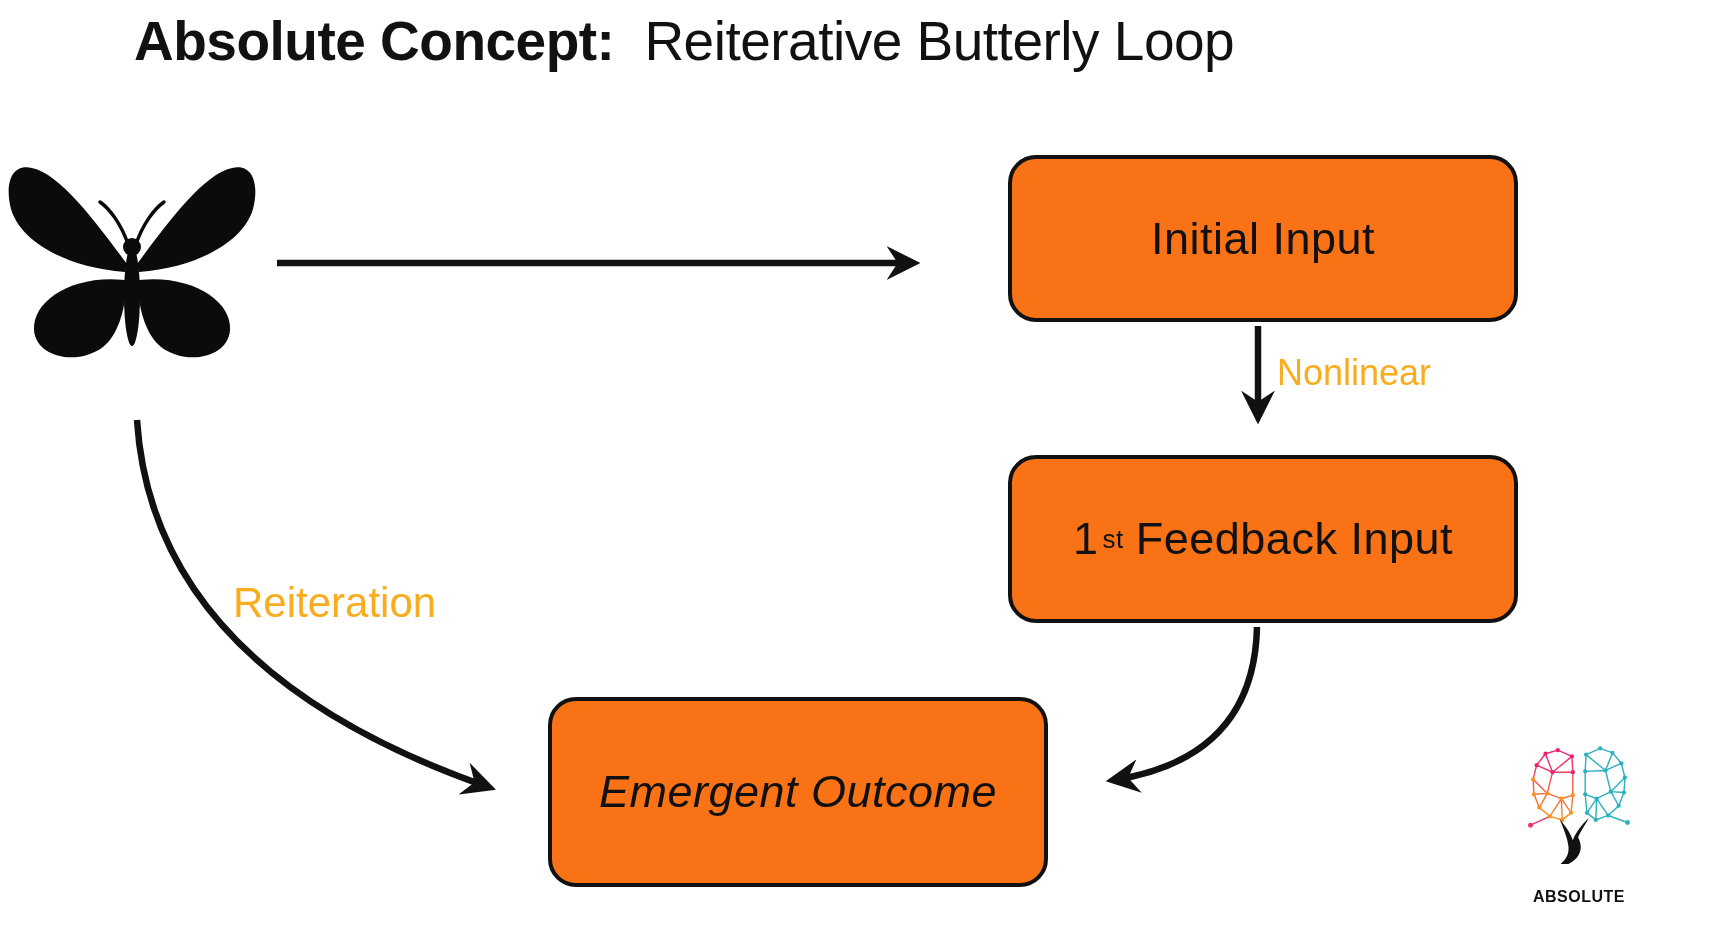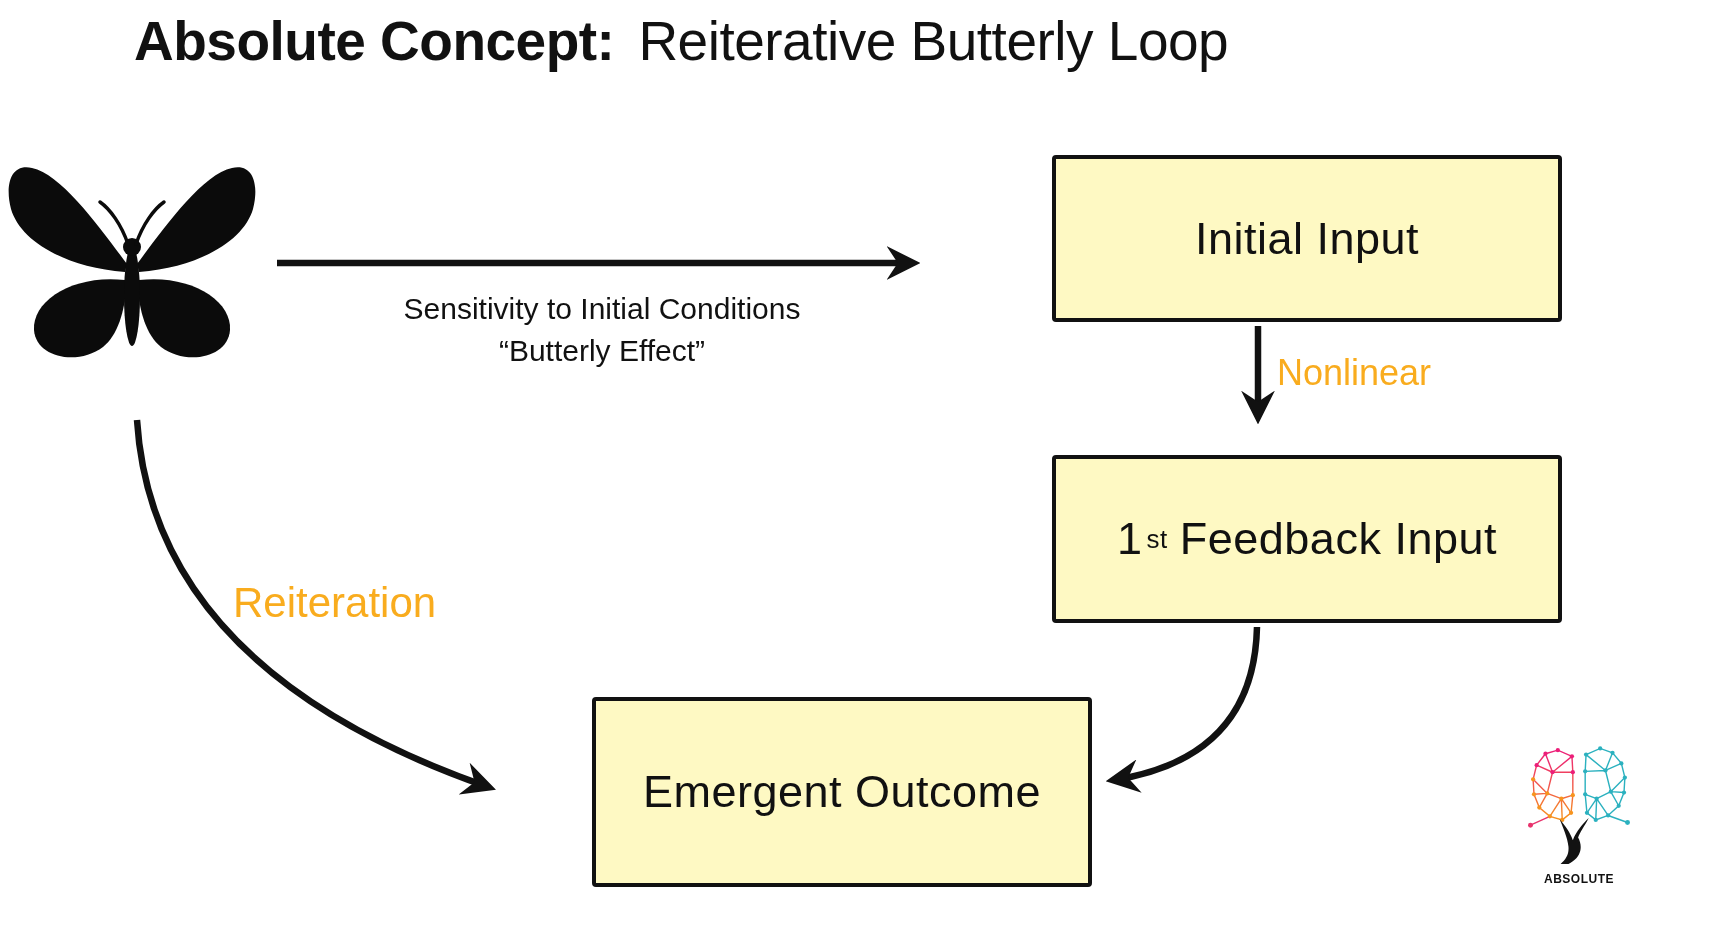--- a/index.html
+++ b/index.html
@@ -6,44 +6,44 @@
   * { box-sizing: border-box; }
   body { margin:0; background:#ffffff; }
   .canvas {
     position:relative; width:1722px; height:940px; background:#ffffff;
     font-family:"Liberation Sans", sans-serif; color:var(--ink); overflow:hidden;
   }
   .title {
     position:absolute; left:134px; top:10px; font-size:55px; line-height:1.15;
     letter-spacing:-0.5px; white-space:nowrap; color:var(--ink);
   }
-  .title .emph { font-weight:700; margin-right:24px; }
+  .title .emph { font-weight:700; margin-right:30px; }
   .node {
-    position:absolute; background:#fef9c3; border:4px solid var(--ink);
-    border-radius:4px; display:flex; align-items:center; justify-content:center;
-    font-size:45px; letter-spacing:0.5px; color:var(--ink);margin-left:44px;
+    position:absolute; background:#f97316; border:4px solid var(--ink);
+    border-radius:28px; display:flex; align-items:center; justify-content:center;
+    font-size:45px; letter-spacing:0.5px; color:var(--ink);
   }
   #node-initial-input   { left:1008px; top:155px; width:510px; height:167px; }
   #node-feedback-loop   { left:1008px; top:455px; width:510px; height:168px; }
-  #node-emergent-outcome{ left:548px;  top:697px; width:500px; height:190px; }
+  #node-emergent-outcome{ left:548px;  top:697px; width:500px; height:190px;font-style:italic; }
   .sup { font-size:26px; vertical-align:super; line-height:0; margin-left:4px; }
   .rest { margin-left:12px; }
   .edge-label { position:absolute; color:var(--ink); }
   .lbl-sensitivity {
     left:302px; top:288px; width:600px; text-align:center;
     font-size:30px; line-height:42px;
   }
   .lbl-accent { color:var(--accent); font-size:36px; white-space:nowrap; }
   .lbl-nonlinear  { left:1277px; top:352px; }
   .lbl-reiteration{ left:233px;  top:579px; font-size:42px; }
   .arrows { position:absolute; left:0; top:0; }
   .butterfly { position:absolute; left:2px; top:114px; }
   .logo { position:absolute; left:1526px; top:744px; width:106px; text-align:center; }
   .logo .wordmark {
-    margin-top:4px; font-size:12px; font-weight:700; letter-spacing:0.5px; color:#111;
+    margin-top:20px; font-size:16px; font-weight:700; letter-spacing:0.5px; color:#111;
   }
 </style>
 </head>
 <body>
 
 <div class="canvas">
 
   <div class="title">
     <span class="emph">Absolute Concept:</span><span>Reiterative Butterly Loop</span>
   </div>
@@ -70,24 +70,20 @@
       </marker>
     </defs>
     <g fill="none" stroke="#111" stroke-width="6.5">
       <path d="M277,263 L912,263" marker-end="url(#ah)"></path>
       <path d="M1258,326 L1258,416" marker-end="url(#ah)"></path>
       <path d="M1257,627 Q1254,758 1114,780" marker-end="url(#ah)"></path>
       <path d="M137,420 Q153,670 488,787" marker-end="url(#ah)"></path>
     </g>
   </svg>
 
-  <div class="edge-label lbl-sensitivity">
-    <div>Sensitivity to Initial Conditions</div>
-    <div>“Butterly Effect”</div>
-  </div>
   <div class="edge-label lbl-accent lbl-nonlinear">Nonlinear</div>
   <div class="edge-label lbl-accent lbl-reiteration">Reiteration</div>
 
   <div class="node" id="node-initial-input">
     <span>Initial Input</span>
   </div>
 
   <div class="node" id="node-feedback-loop">
     <span>1</span>
       <sup class="sup">st</sup>

